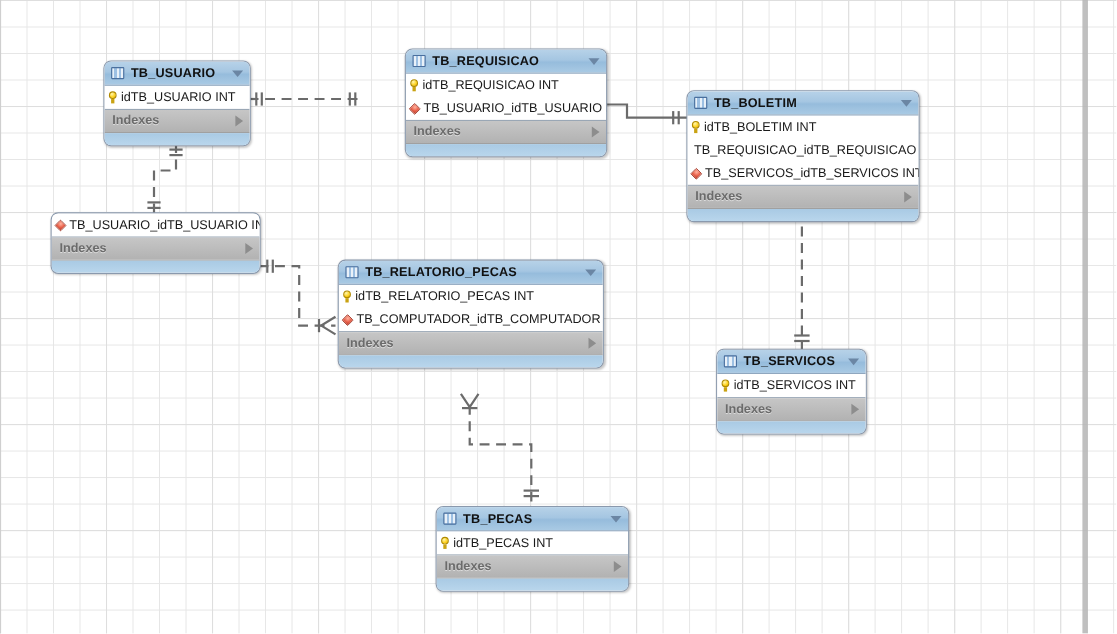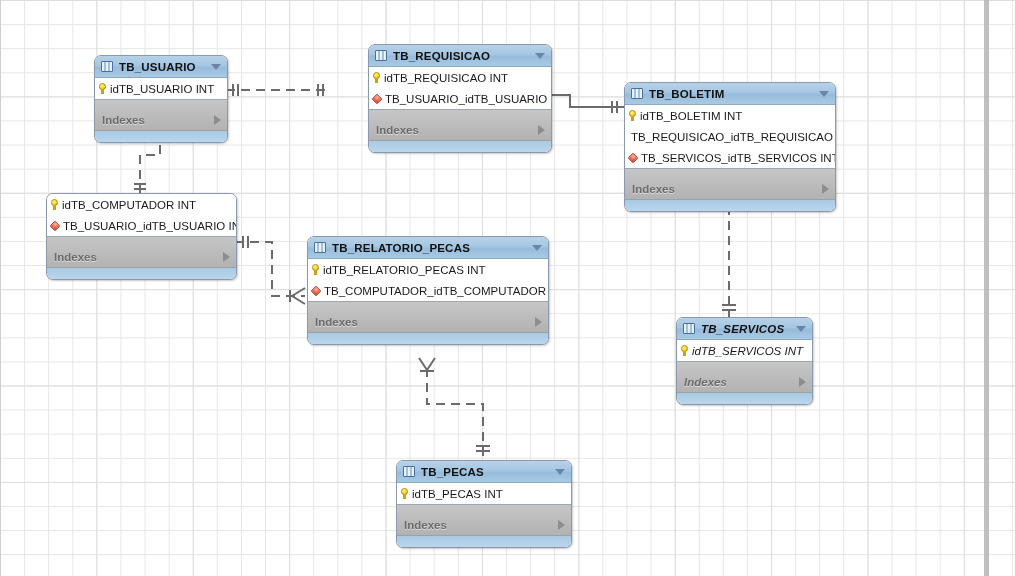--- a/index.html
+++ b/index.html
@@ -131,21 +131,21 @@
     border: 1px solid #9e3221;
     box-sizing: border-box;
     transform: rotate(45deg) scale(.78);
     border-radius: 1px;
   }
   .no-icon { width: 0px; height: 10px; flex: none; }
   .idx-row {
     display: flex;
     align-items: center;
     height: 20px;
-    padding: 10px 6px 0 7px;
+    padding: 0 6px 0 7px;
     background: linear-gradient(to bottom, #c6c6c6 0%, #bcbcbc 50%, #b2b2b2 100%);
     border-bottom: 1px solid #a0a0a0;
   }
   .idx-row .idx-label {
     flex: 1;
     font-size: 11.5px;
     font-weight: bold;
     color: #6b6b6b;
     text-shadow: 0 1px 0 #dcdcdc;
   }
@@ -293,24 +293,20 @@
     <div class="idx-row">
       <span class="idx-label">Indexes</span>
       <span class="idx-arrow"></span>
     </div>
     <div class="tbl-footer"></div>
   </div>
 
   <div class="tbl" style="left:46px;top:193px;width:189px;">
     <div class="tbl-body">
       <div class="field">
-        <span class="key-icon"></span>
-        <span>idTB_COMPUTADOR INT</span>
-      </div>
-      <div class="field">
         <span class="fk-icon"></span>
         <span>TB_USUARIO_idTB_USUARIO INT</span>
       </div>
     </div>
     <div class="idx-row">
       <span class="idx-label">Indexes</span>
       <span class="idx-arrow"></span>
     </div>
     <div class="tbl-footer"></div>
   </div>
@@ -331,21 +327,21 @@
         <span>TB_COMPUTADOR_idTB_COMPUTADOR INT</span>
       </div>
     </div>
     <div class="idx-row">
       <span class="idx-label">Indexes</span>
       <span class="idx-arrow"></span>
     </div>
     <div class="tbl-footer"></div>
   </div>
 
-  <div class="tbl" style="left:676px;top:317px;width:135px;font-style:italic;">
+  <div class="tbl" style="left:651px;top:317px;width:135px;">
     <div class="tbl-header">
       <span class="tbl-icon"></span>
       <span class="tbl-title">TB_SERVICOS</span>
       <span class="caret"></span>
     </div>
     <div class="tbl-body">
       <div class="field">
         <span class="key-icon"></span>
         <span>idTB_SERVICOS INT</span>
       </div>

